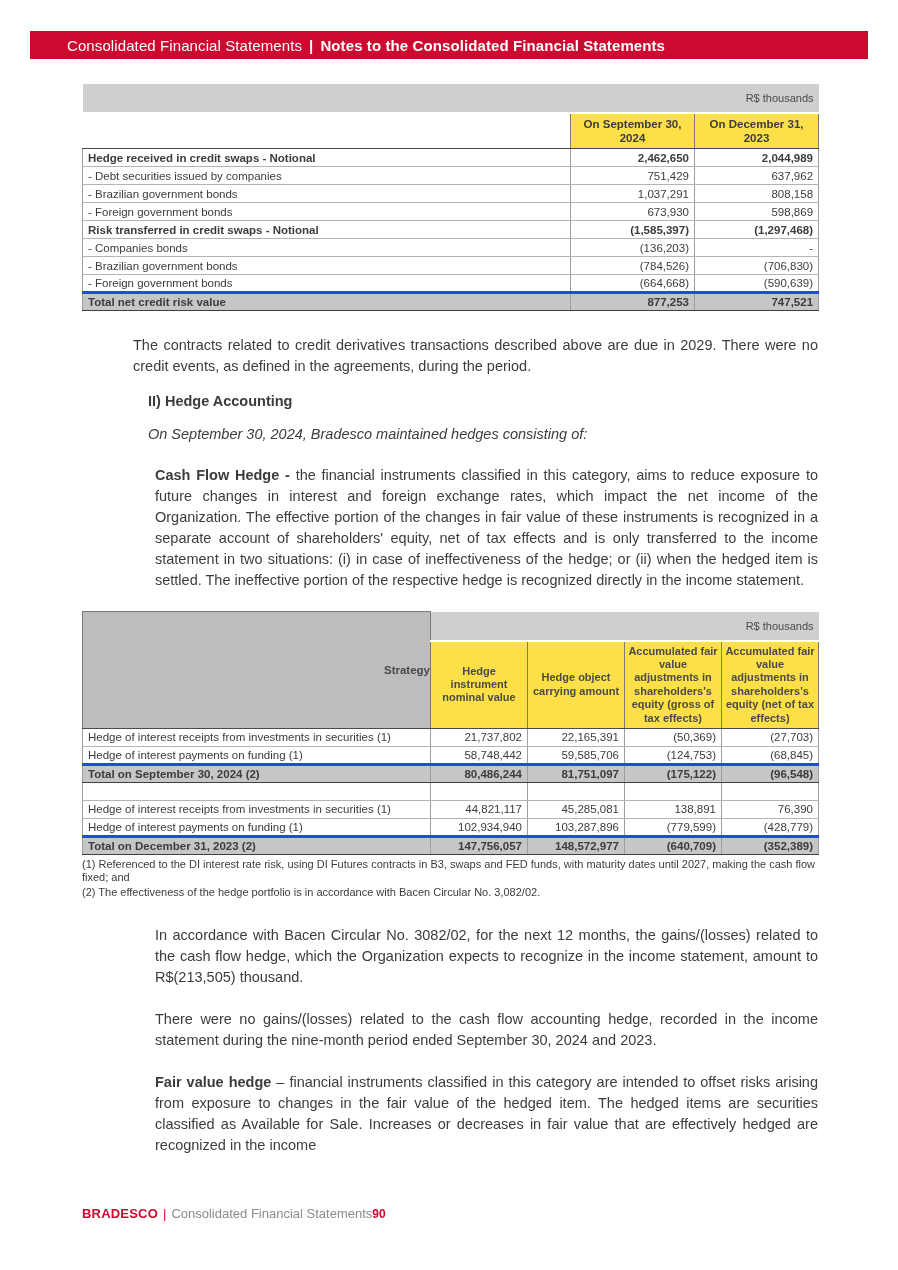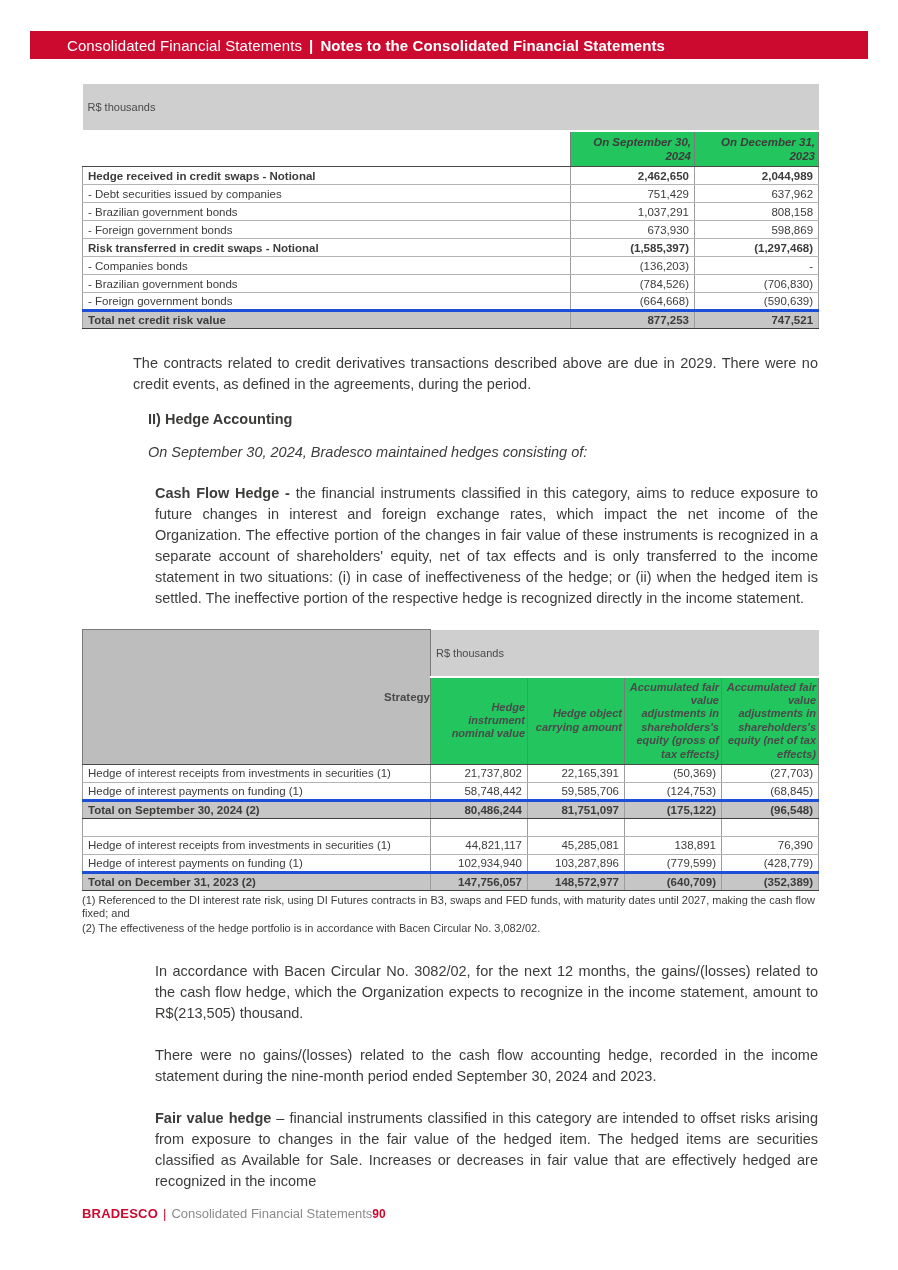--- a/index.html
+++ b/index.html
@@ -25,26 +25,26 @@
   .banner .b-sep { margin: 0 7px; font-weight: 700; }
   .banner .b-right { font-weight: 700; }
 
   
   .content { position: absolute; left: 82px; top: 84px; width: 736px; }
 
   
   table { border-collapse: collapse; width: 100%; table-layout: fixed; font-size: 11.5px; color: #3c3c3b; }
   td, th { overflow: hidden; }
   .unit-cell {
-    background: #cfcfcf; text-align: left; font-size: 11px; color: #4a4a4a;
-    padding: 17px 5px; border: none; border-bottom: 2px solid #ffffff; font-weight: 400;
+    background: #cfcfcf; text-align: right; font-size: 11px; color: #4a4a4a;
+    padding: 8px 5px; border: none; border-bottom: 2px solid #ffffff; font-weight: 400;
   }
   .value-head {
-    background: #22c55e; font-weight: 700; text-align: right; vertical-align: middle;
-    padding: 3px 3px; line-height: 1.22; border: 1px solid #7a7a7a; border-bottom: 1px solid #4a4a4a; font-style: italic;
+    background: #fde047; font-weight: 700; text-align: center; vertical-align: middle;
+    padding: 3px 3px; line-height: 1.22; border: 1px solid #7a7a7a; border-bottom: 1px solid #4a4a4a;
   }
   .empty-head { background: #fff; border: none; border-right: 1px solid #7a7a7a; border-bottom: 1px solid #4a4a4a; }
   tbody td { border: 1px solid #9d9d9d; border-bottom: 1px solid #b4b4b4; padding: 2px 5px; height: 18px; }
   tbody td.num { text-align: right; }
   tr.bold td { font-weight: 700; }
   tr.total td {
     background: #c6c6c6; font-weight: 700;
     border-top: 3px solid #1d4ed8; border-bottom: 1px solid #3f3f3f; margin-left: 12px;
   }
   tr.spacer td { background: #fff; }

